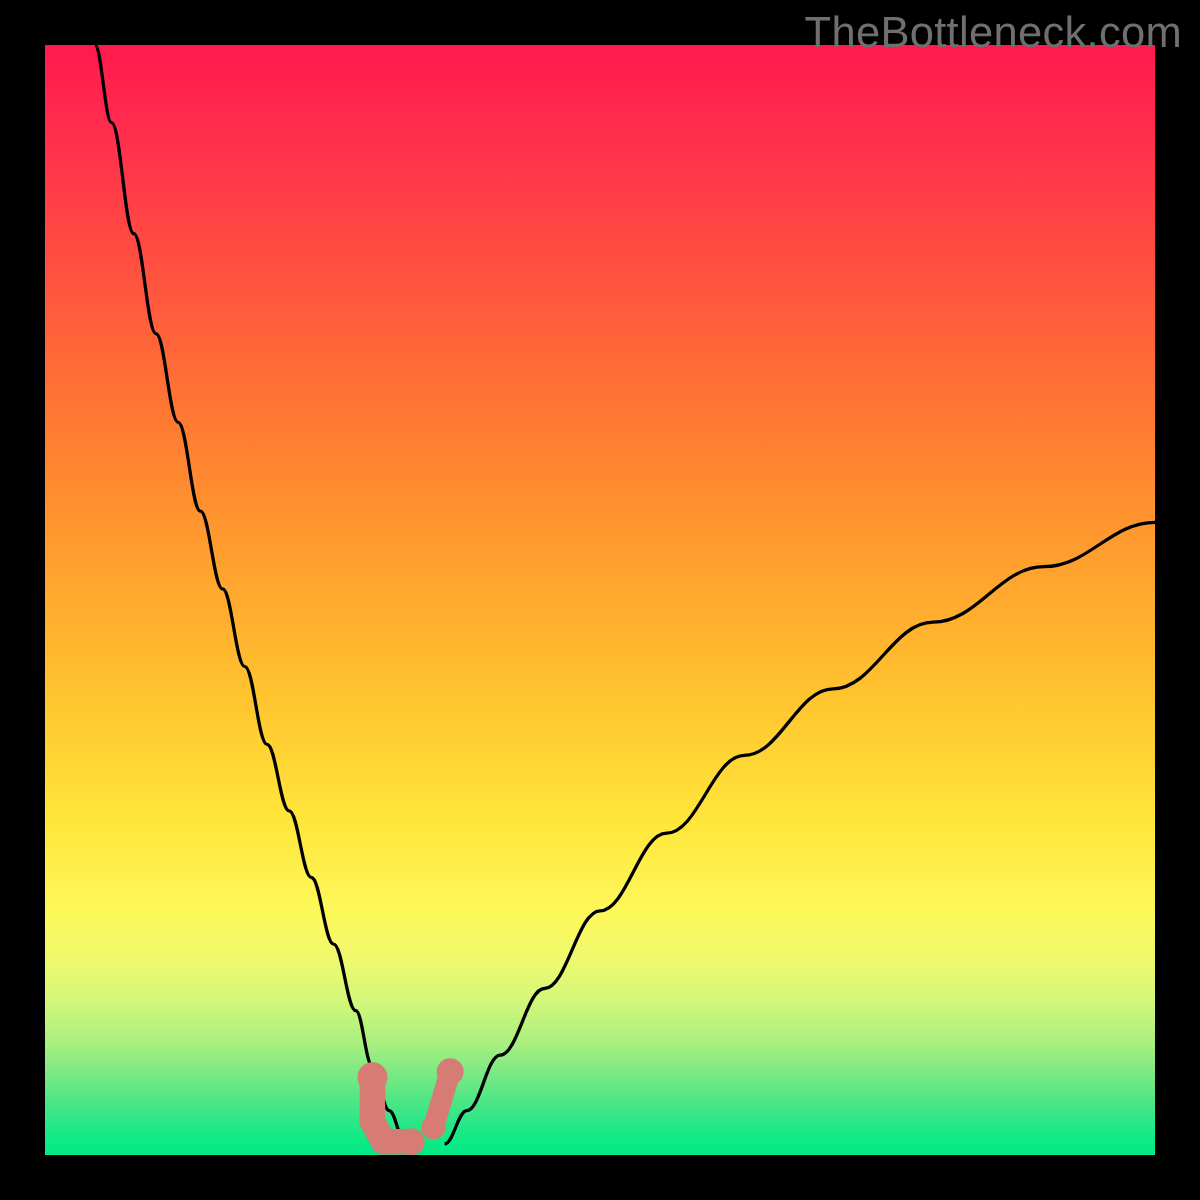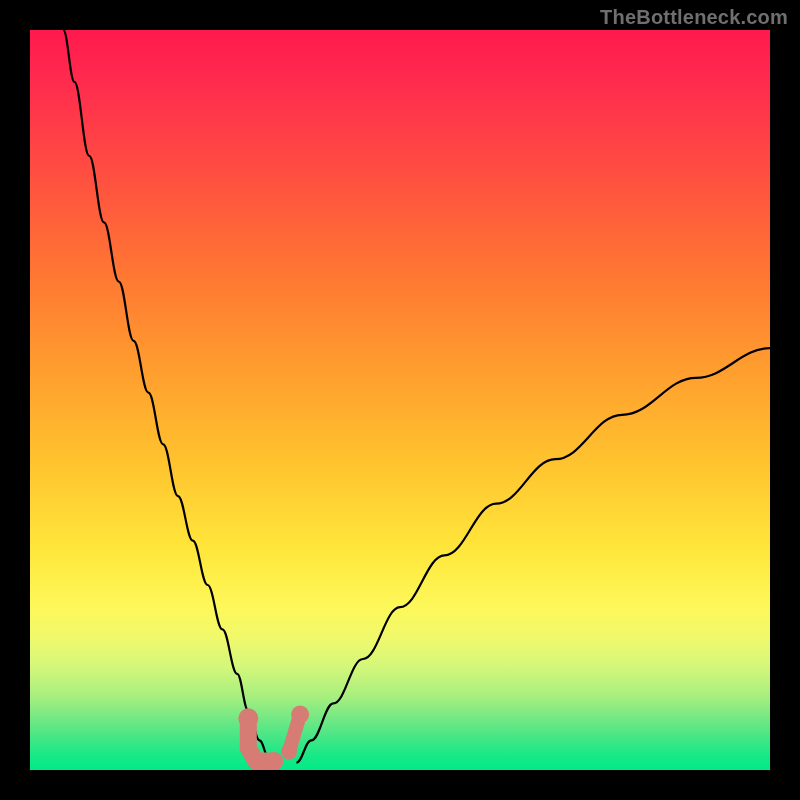--- a/index.html
+++ b/index.html
@@ -33,23 +33,23 @@
       #3ee686 96%,
       #18e986 98%,
       #00ea87 100%
     );
   }
   .watermark {
     position: absolute;
     top: 6px;
     right: 12px;
     color: #6f6f6f;
-    font-size: 20px;
+    font-size: 29px;
     letter-spacing: 0.2px;
-    font-weight: 700;
+    font-weight: 400;
     z-index: 5;
   }
   svg.plot {
     position: absolute;
     left: 0;
     top: 0;
   }
   .curve {
     fill: none;
     stroke: #000;

